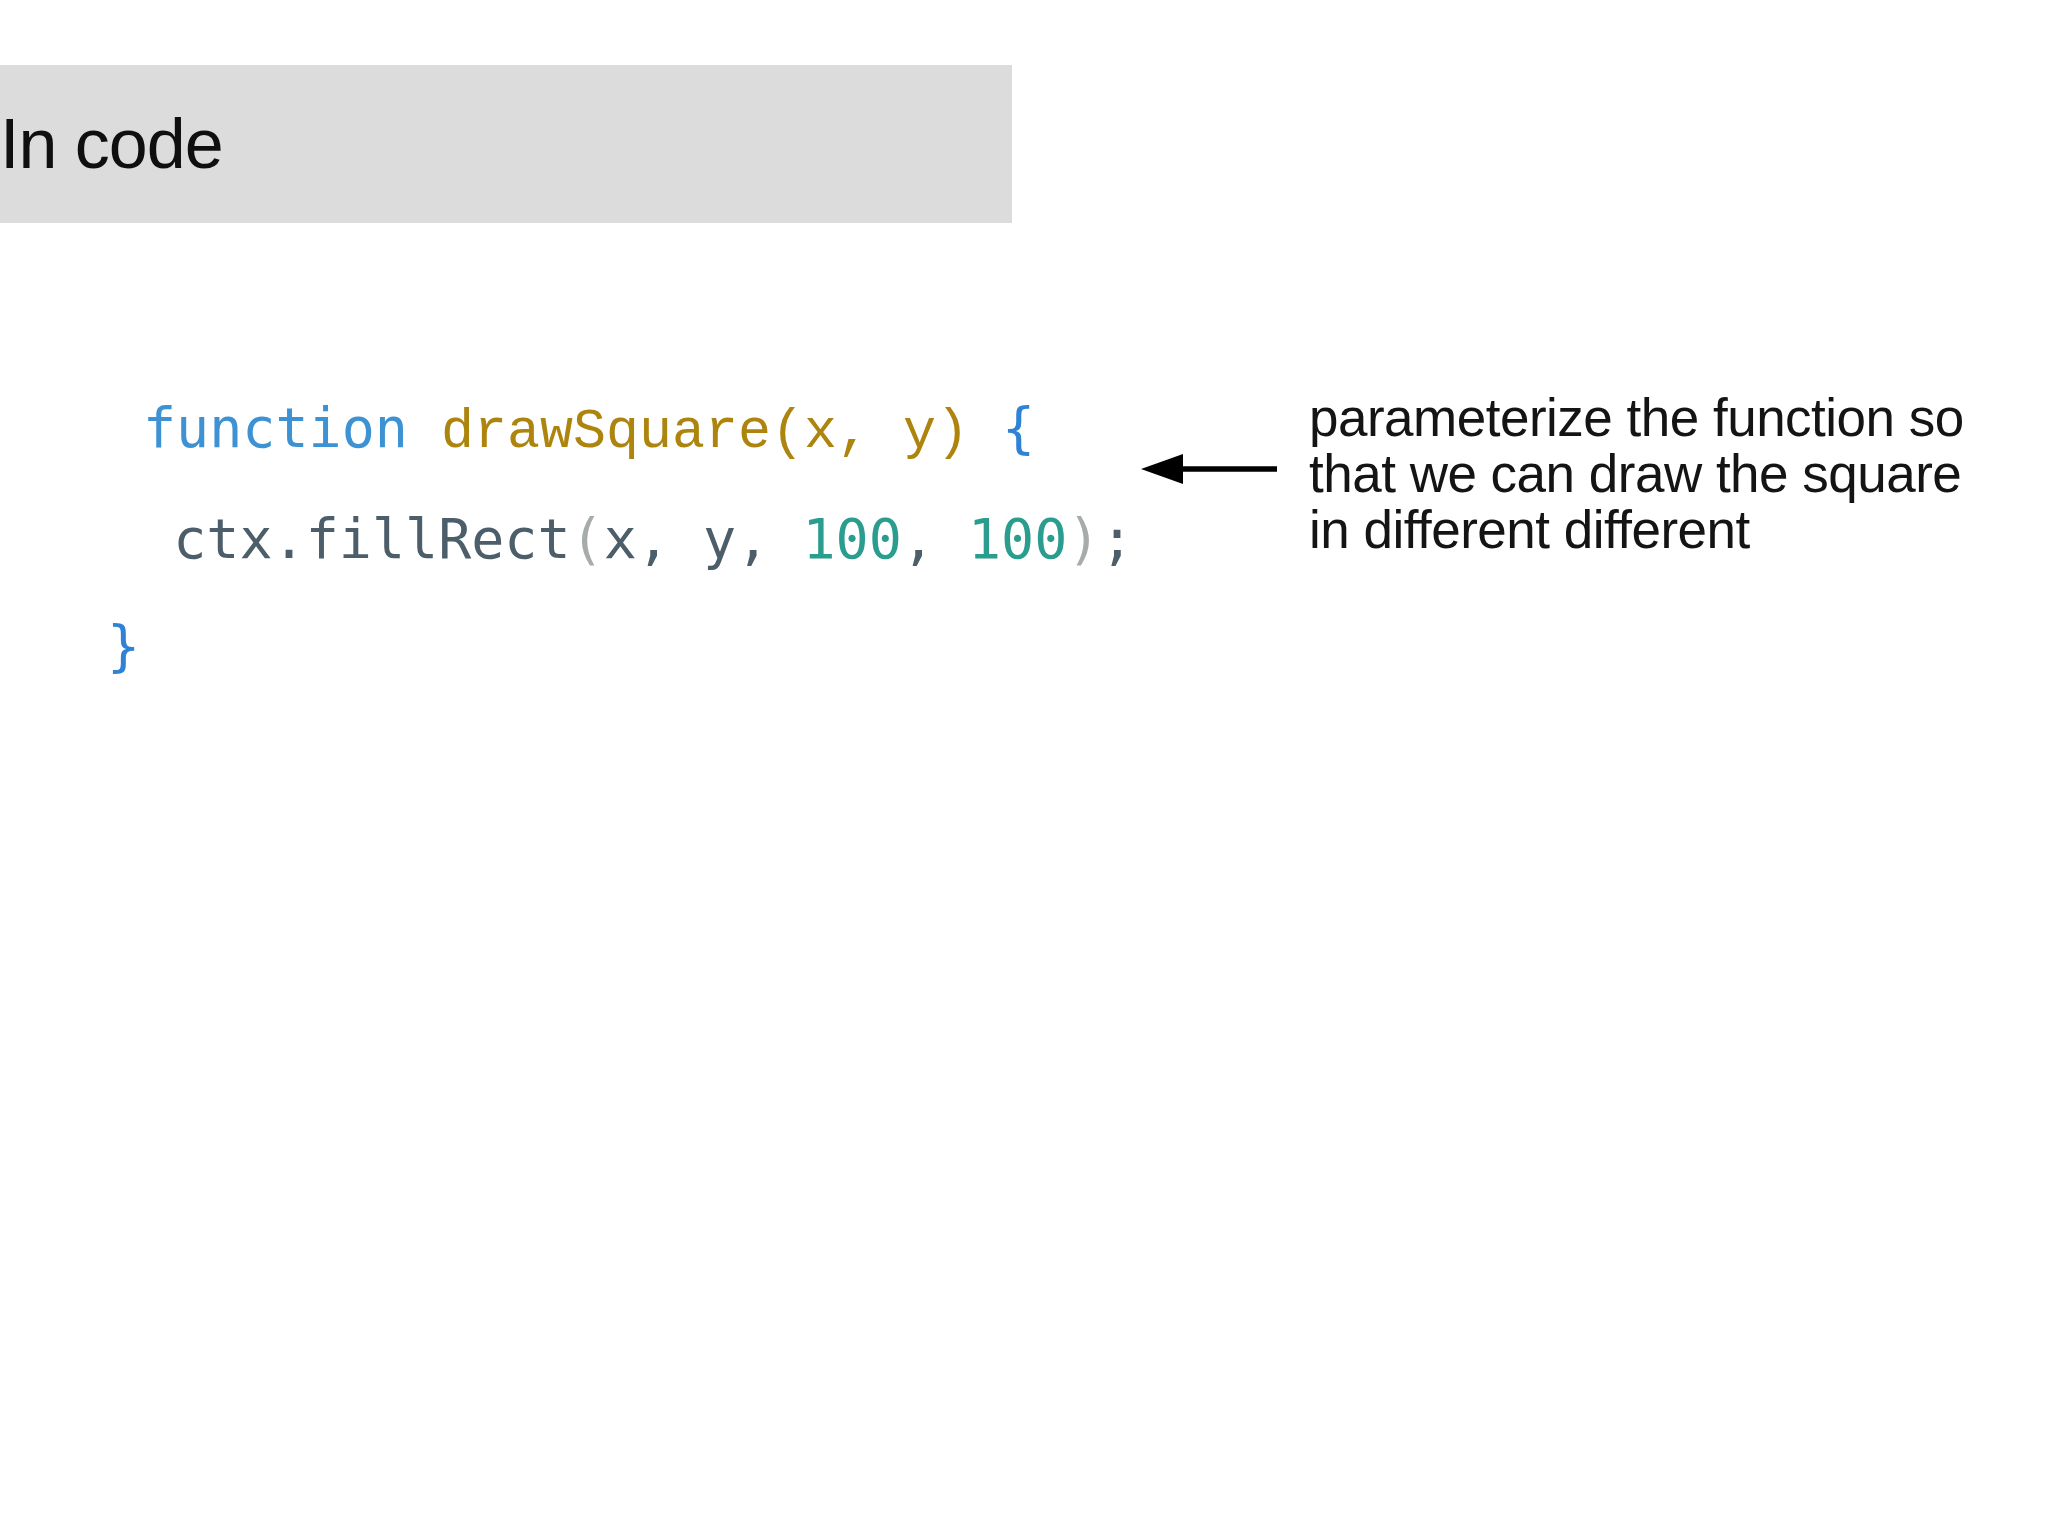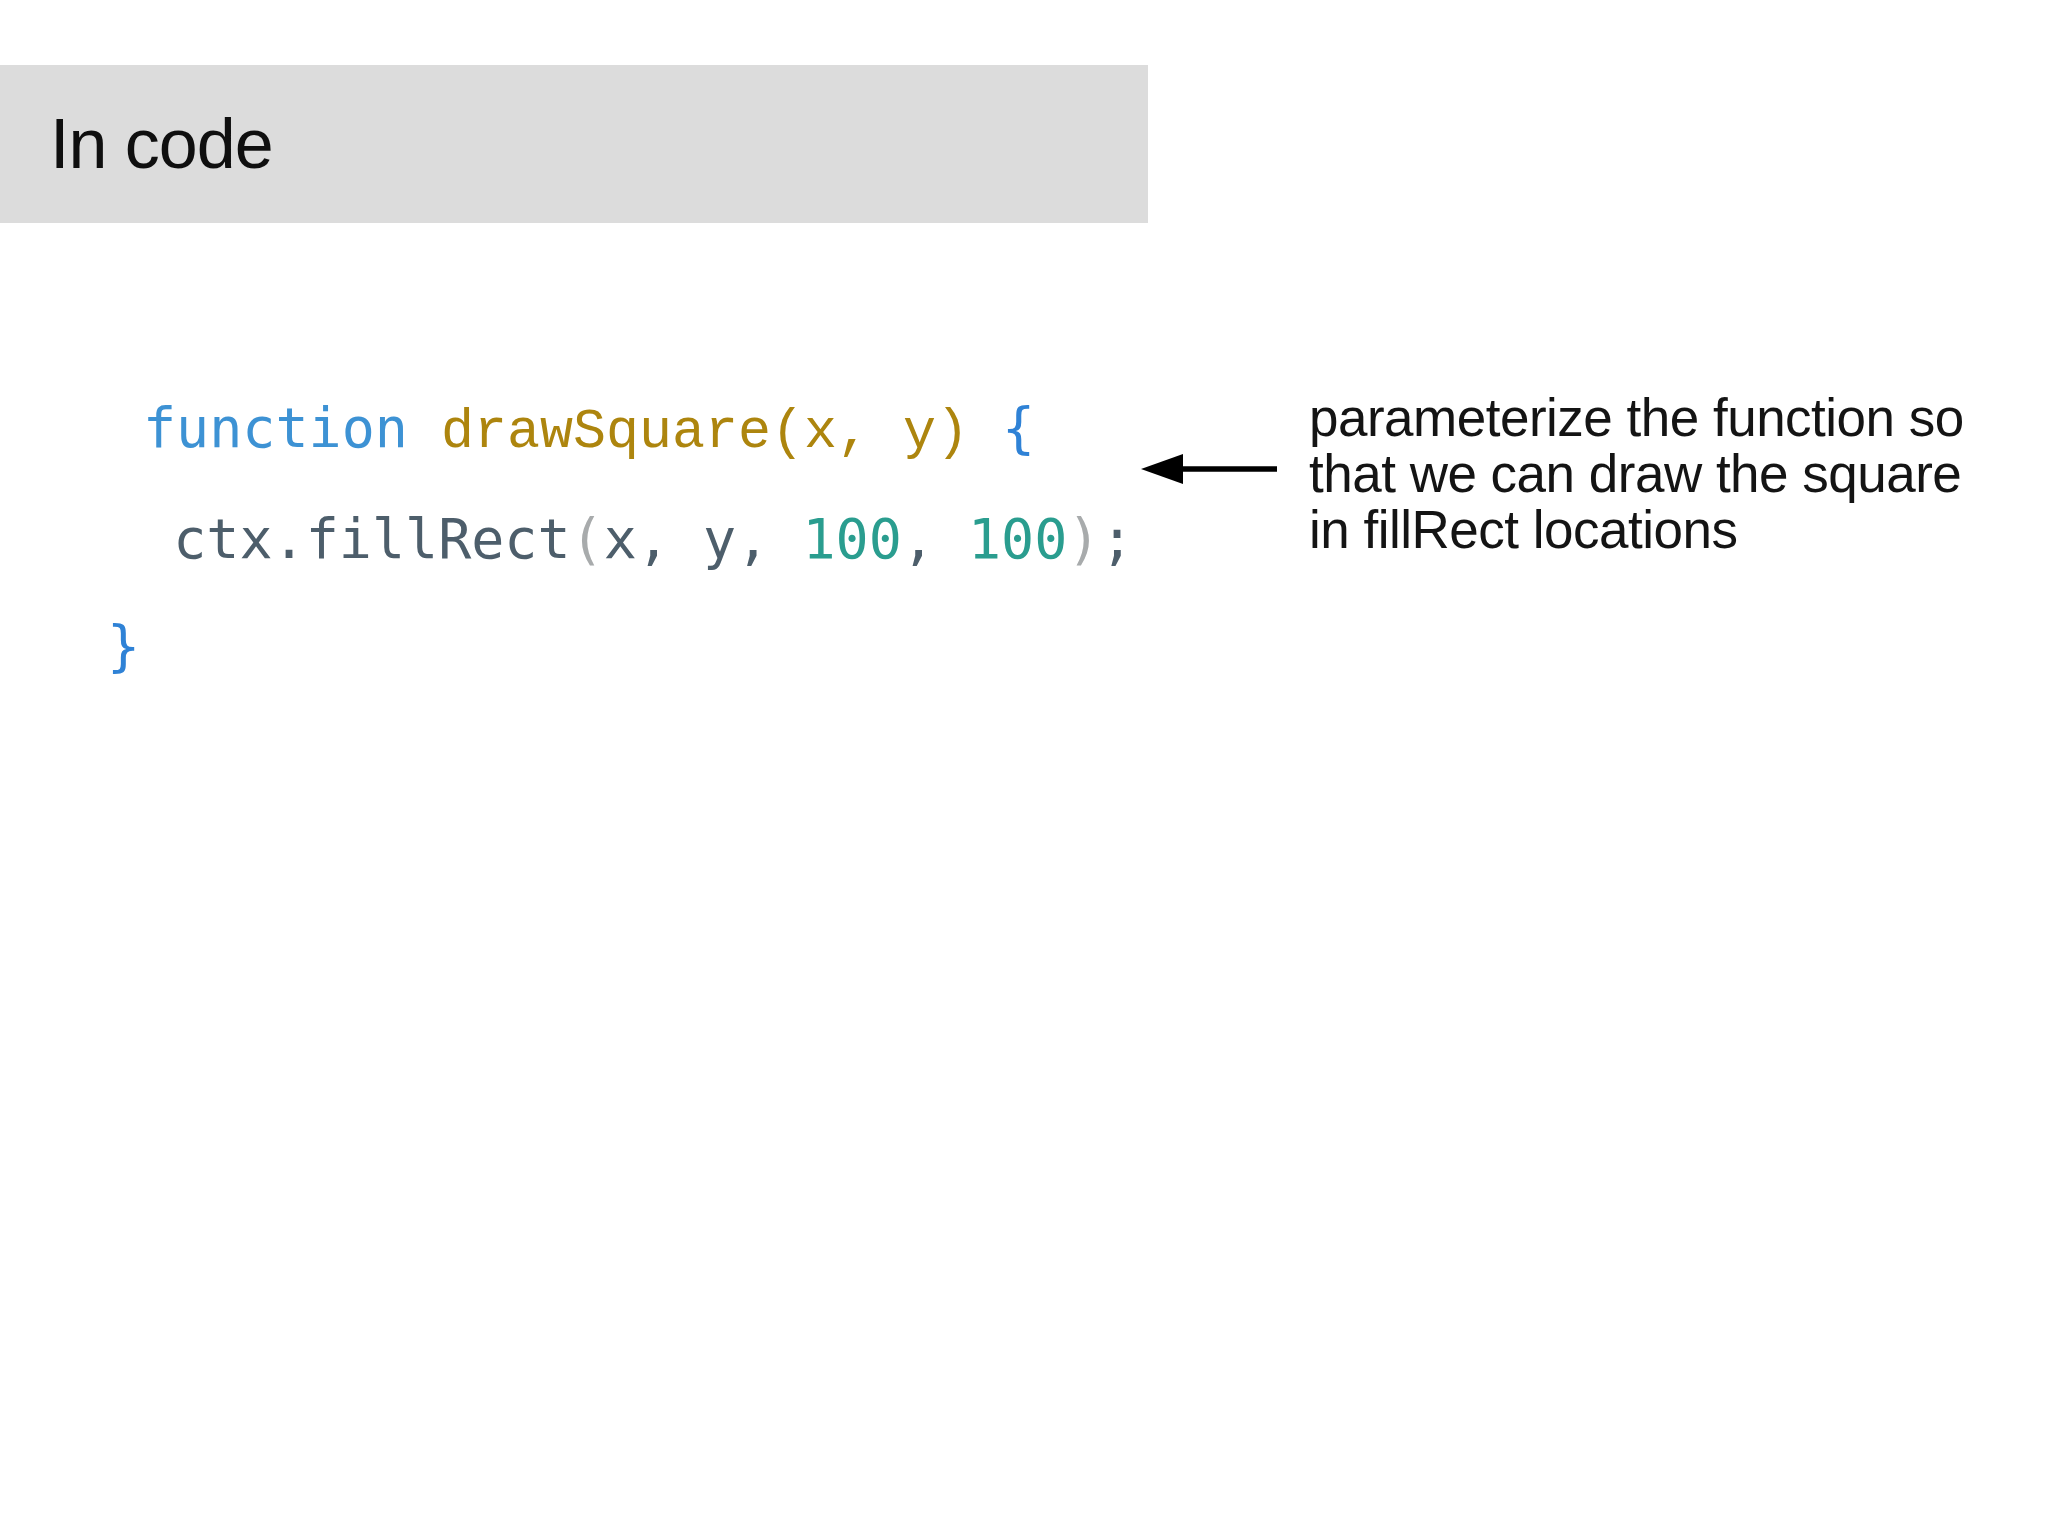--- a/index.html
+++ b/index.html
@@ -9,26 +9,25 @@
     background: #ffffff;
     font-family: "Liberation Sans", sans-serif;
     overflow: hidden;
   }
 
   
   .header-bar {
     position: absolute;
     left: 0;
     top: 65px;
-    width: 1148px;
+    width: 1012px;
     height: 158px;
     background: var(--header_bg, #dcdcdc);
     display: flex;
     align-items: center;
-    padding-left: 50px;
   }
   .header-title {
     font-size: 70px;
     letter-spacing: -1px;
     color: var(--header_text, #0f0f0f);
     font-family: "Liberation Sans", sans-serif;
   }
 
   
   .code-block {
@@ -81,14 +80,14 @@
 <div class="arrow-wrap">
   <svg viewBox="0 0 140 40" xmlns="http://www.w3.org/2000/svg" aria-hidden="true">
     <line x1="38" y1="20" x2="137" y2="20" stroke="currentColor" stroke-width="5.5"></line>
     <polygon points="1,20 43,5 43,35" fill="currentColor"></polygon>
   </svg>
 </div>
 
 <div class="annotation">
   <div>parameterize the function so</div>
   <div>that we can draw the square</div>
-  <div>in fillRect locations</div>
+  <div>in different different</div>
 </div>
 
 </body></html>

